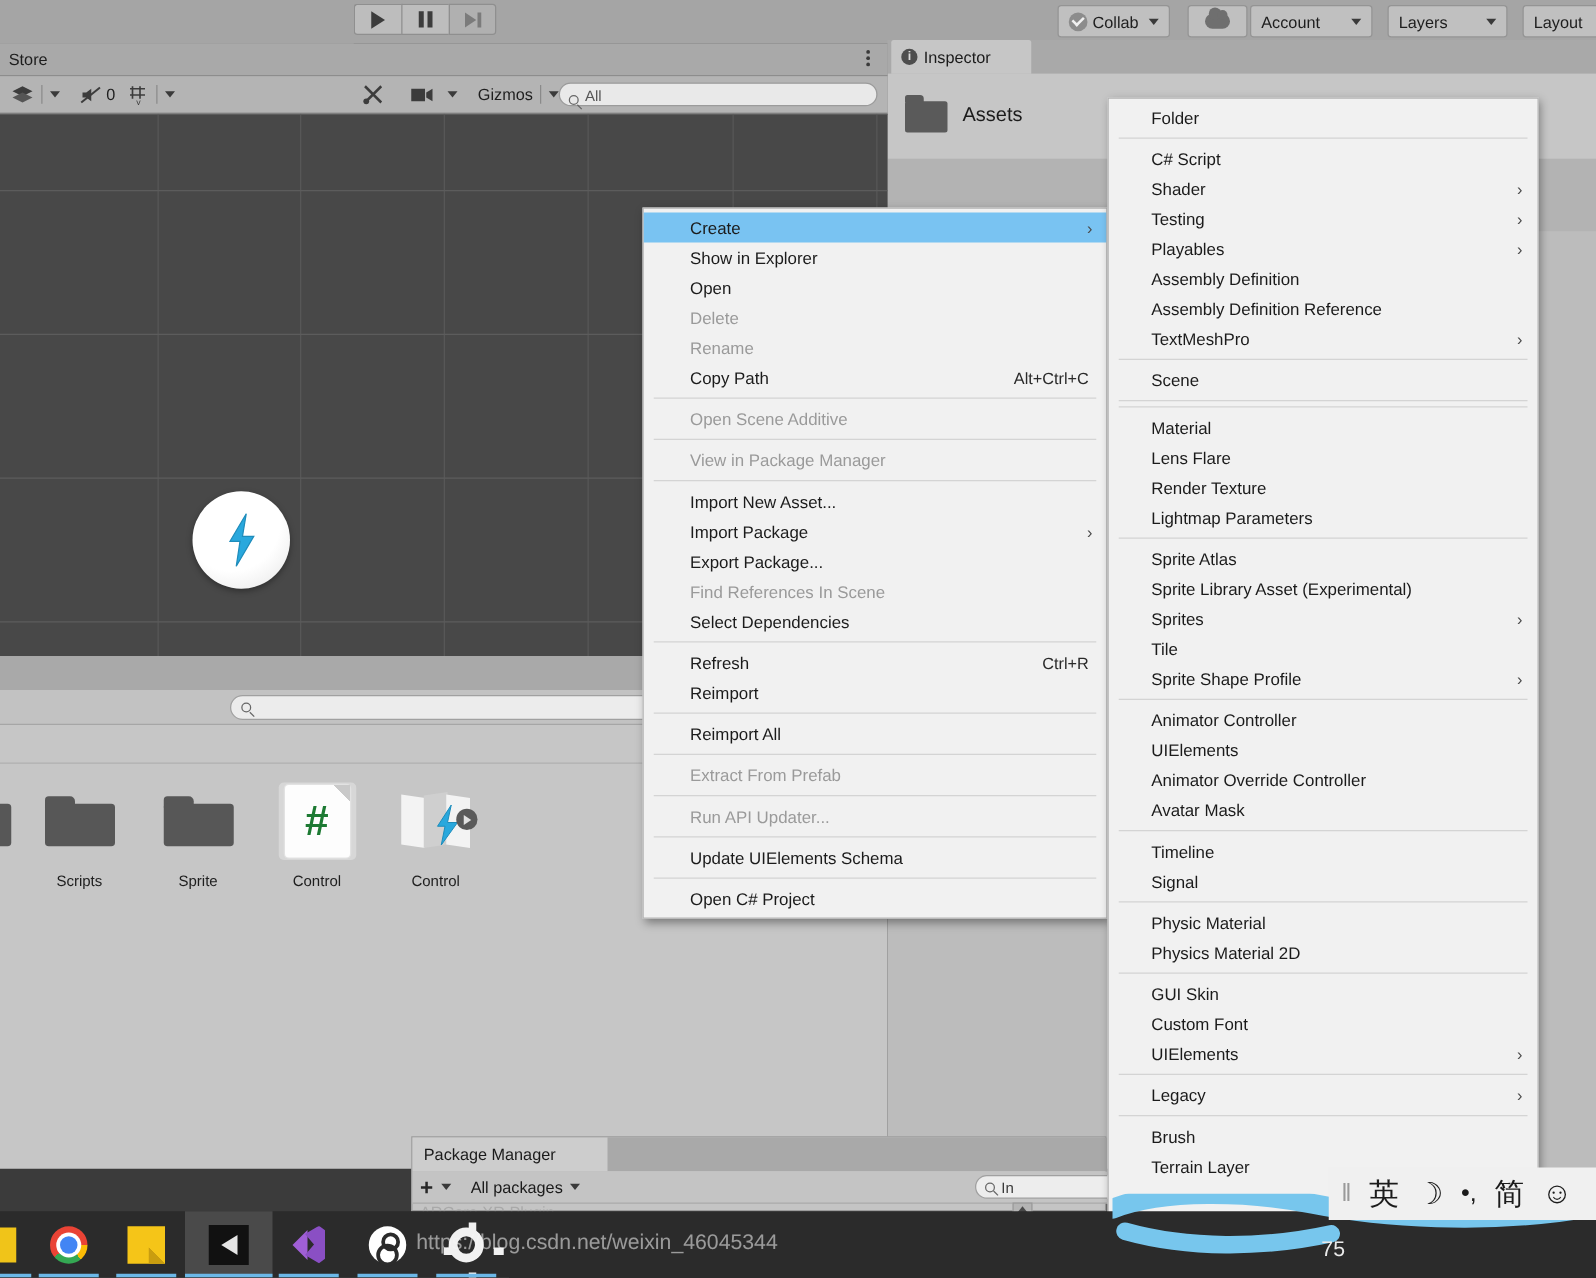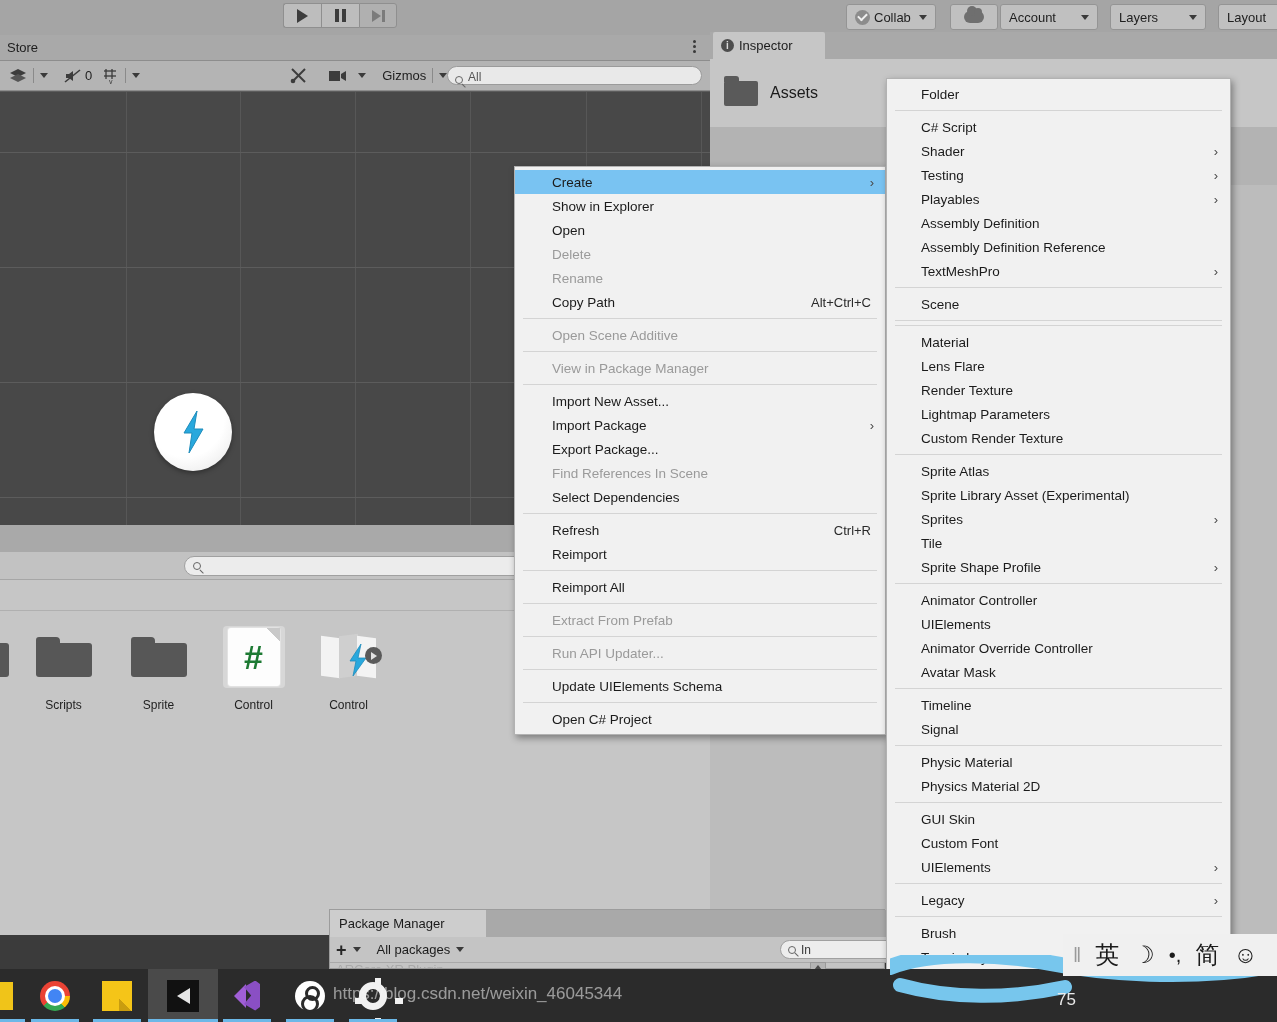--- a/index.html
+++ b/index.html
@@ -587,23 +587,20 @@
       </div>
       <div class="sub-item">
         <span>Lens Flare</span>
       </div>
       <div class="sub-item">
         <span>Render Texture</span>
       </div>
       <div class="sub-item">
         <span>Lightmap Parameters</span>
       </div>
-      <div class="sub-item">
-        <span>Custom Render Texture</span>
-      </div>
       <div class="sub-sep"></div>
       <div class="sub-item">
         <span>Sprite Atlas</span>
       </div>
       <div class="sub-item">
         <span>Sprite Library Asset (Experimental)</span>
       </div>
       <div class="sub-item">
         <span>Sprites</span>
         <span class="arrow">›</span>

